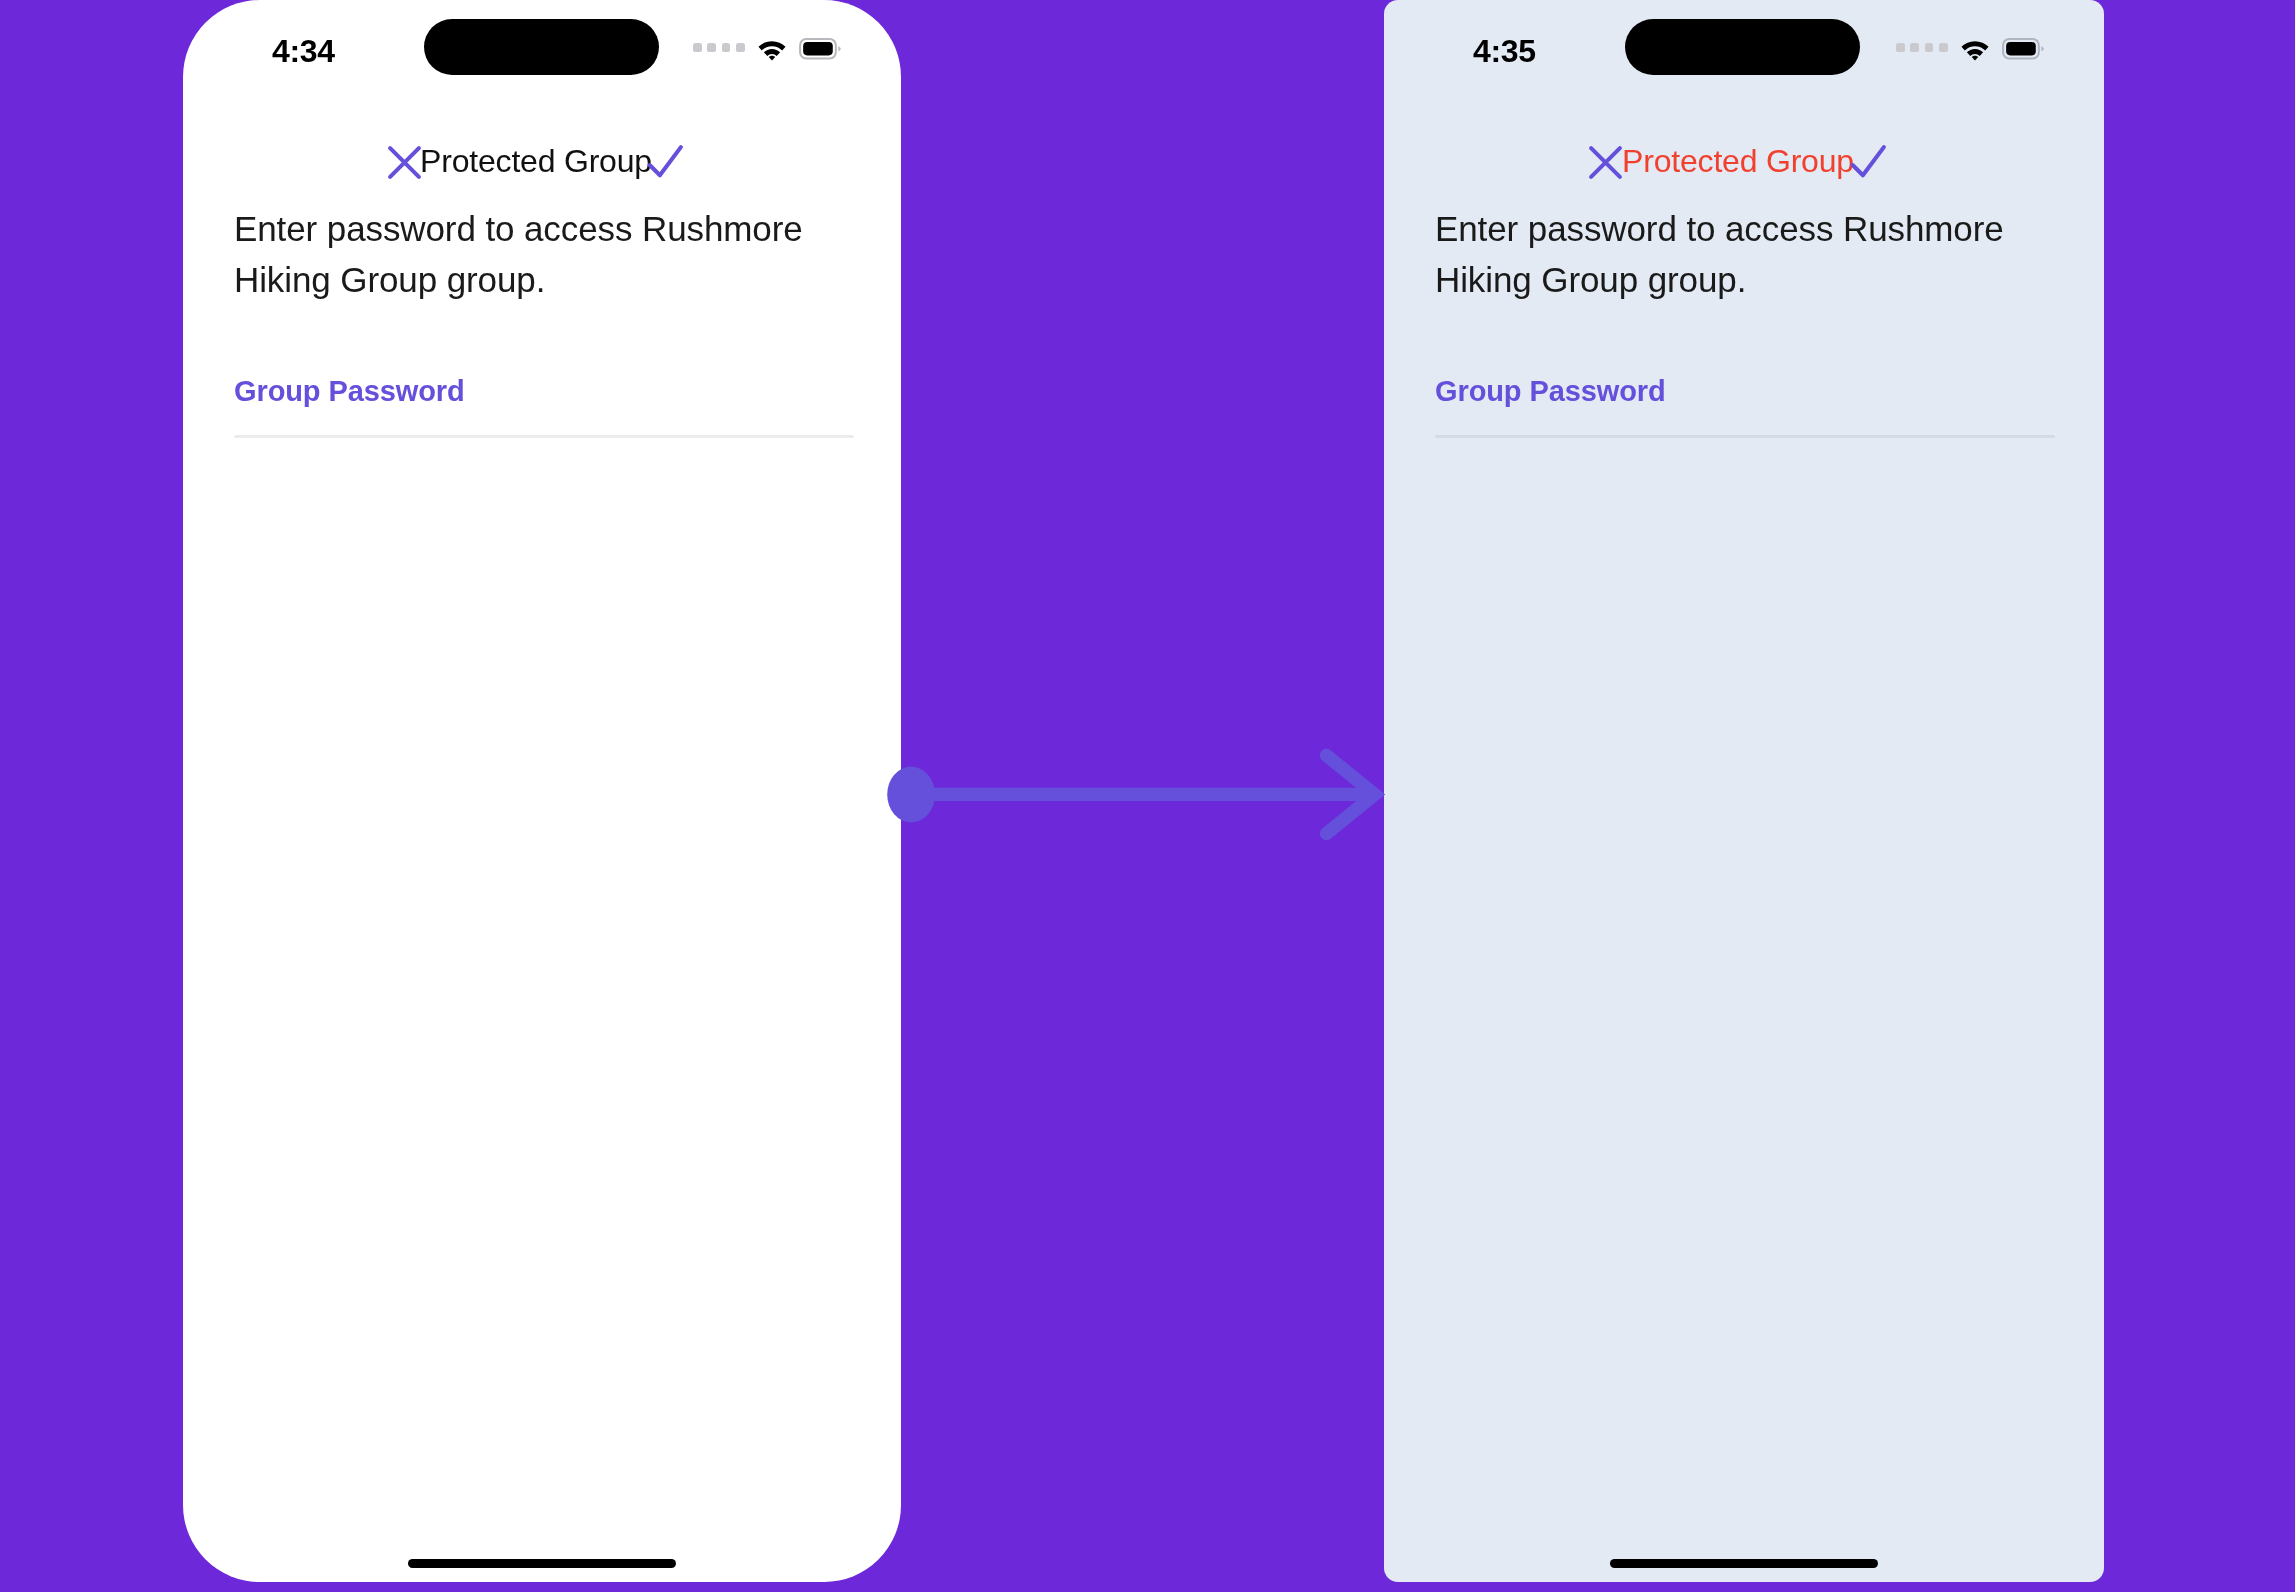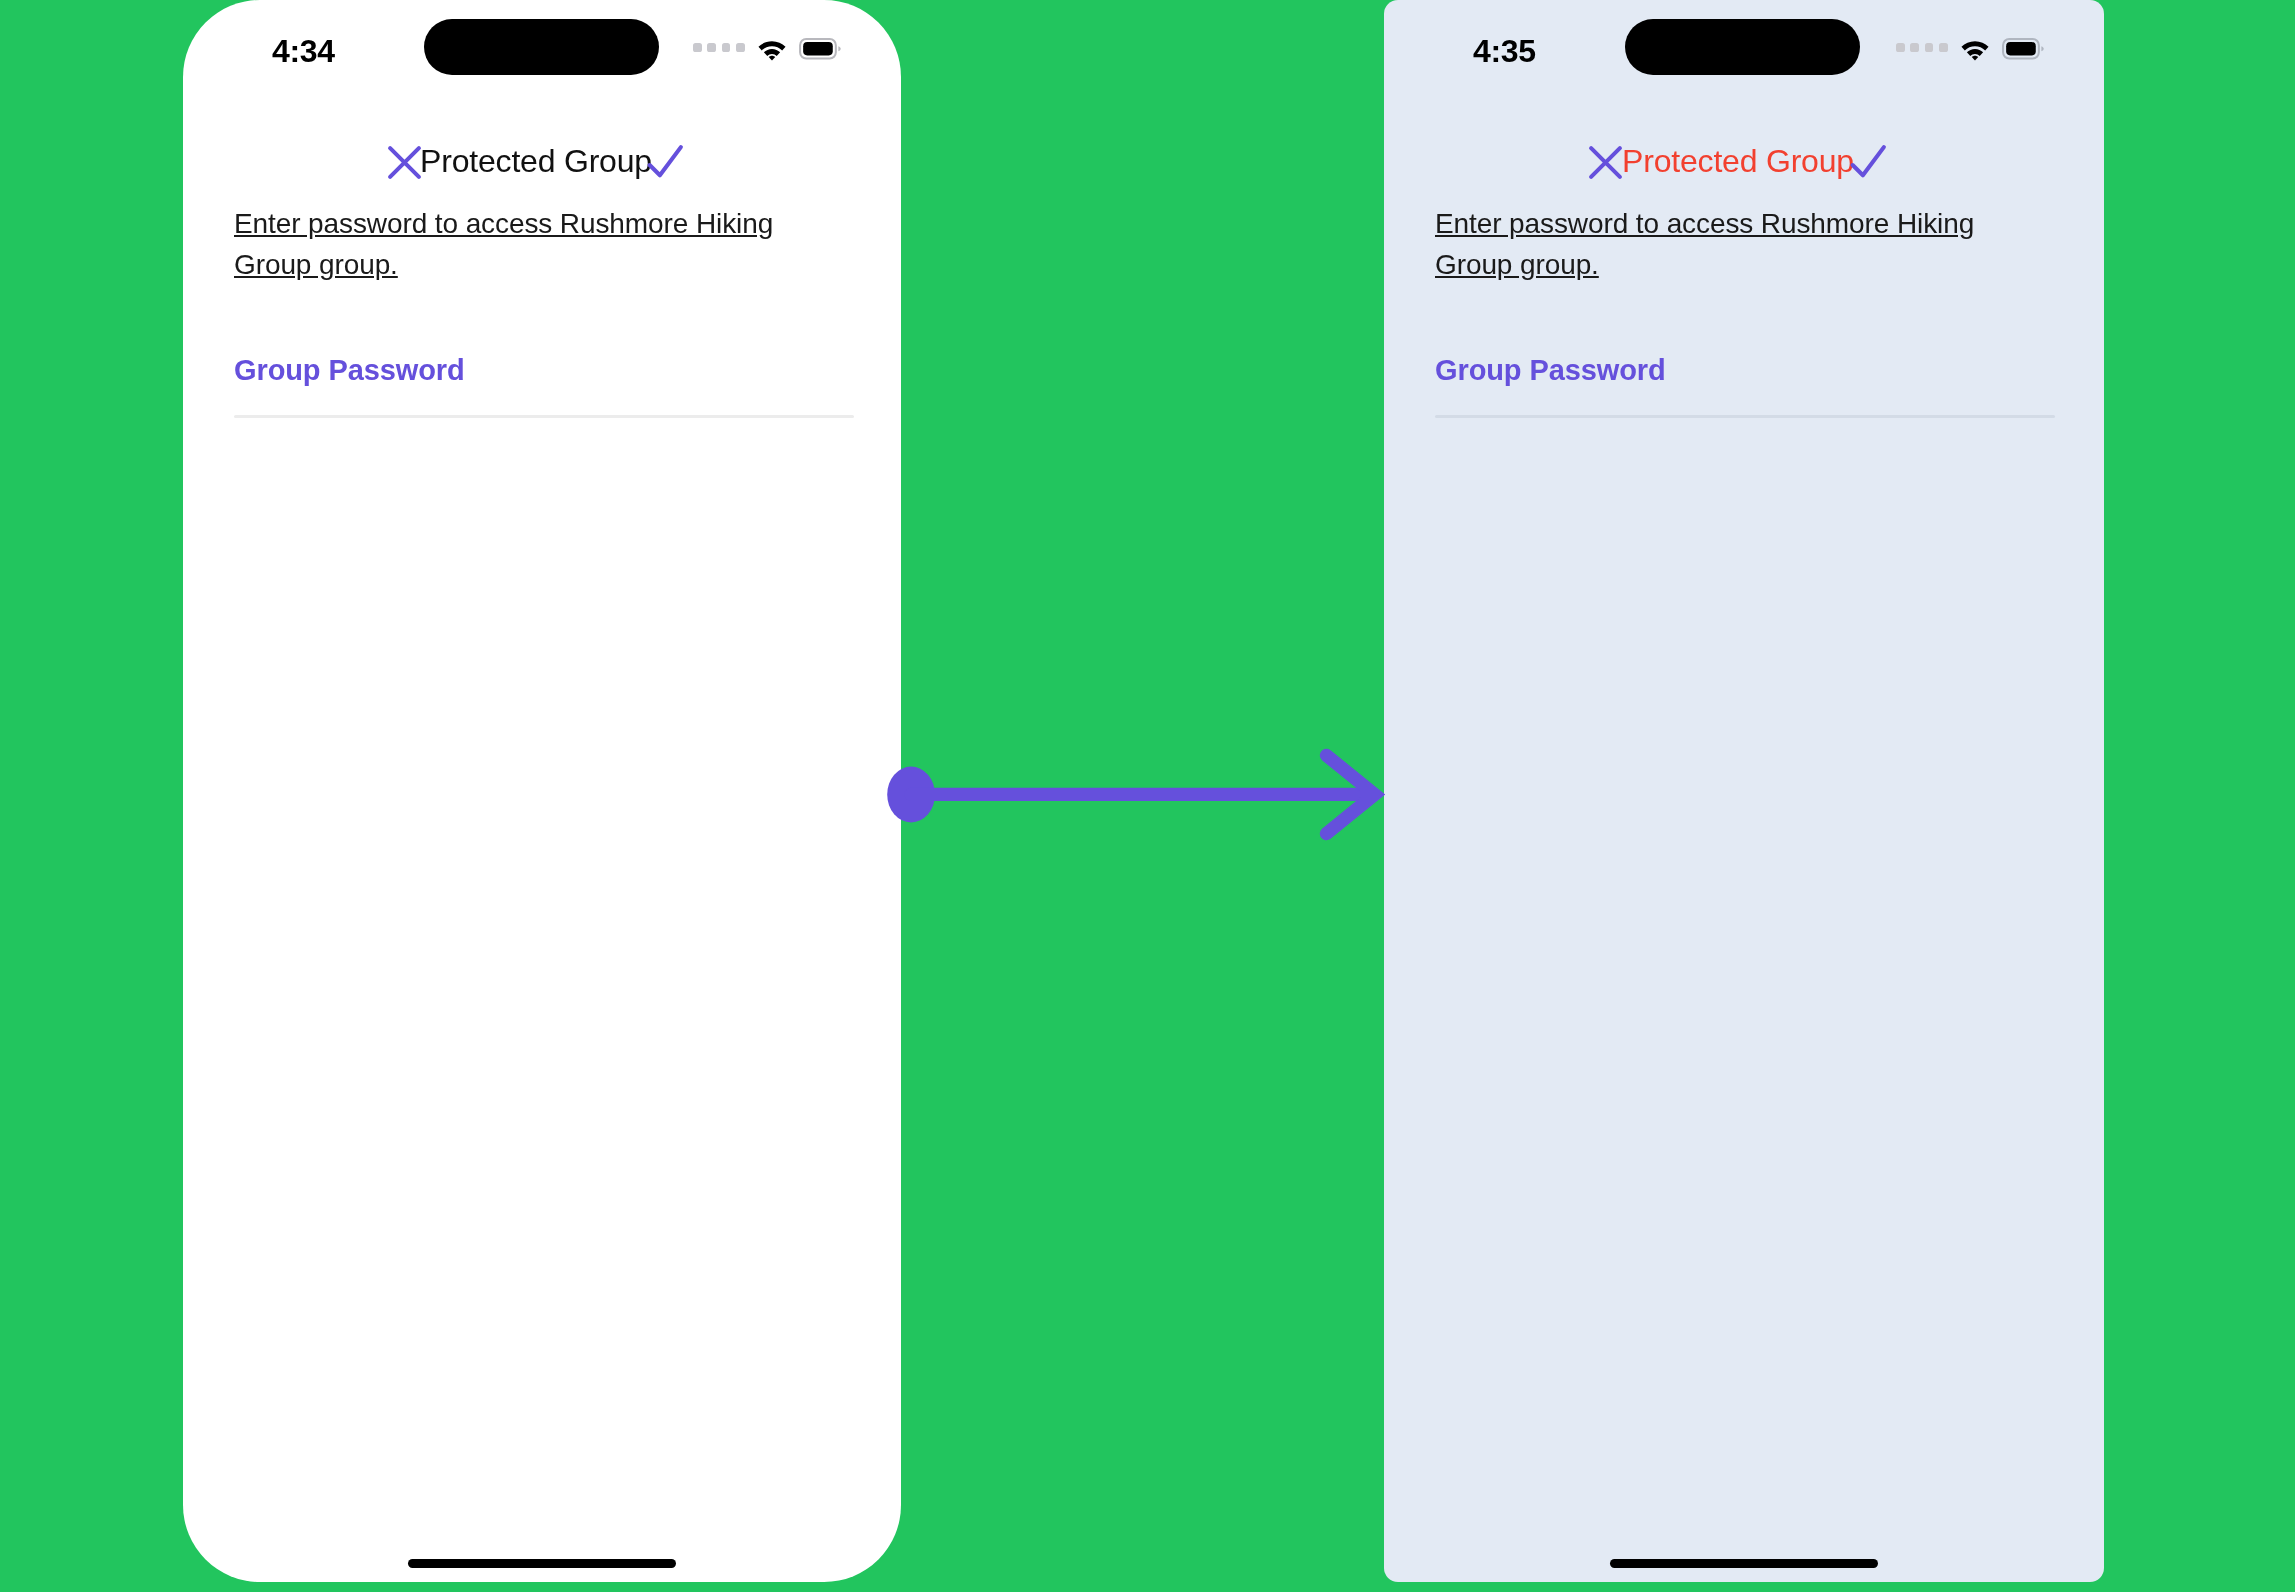--- a/index.html
+++ b/index.html
@@ -12,21 +12,21 @@
     height: 1593px;
     position: relative;
     overflow: hidden;
     font-family: "Liberation Sans", sans-serif;
     -webkit-font-smoothing: antialiased;
   }
 
   .stage {
     position: absolute;
     inset: 0;
-    background: #22c55e;
+    background: #6d28d9;
   }
 
   
   .phone {
     position: absolute;
     top: 0;
     height: 1582px;
     border-radius: 77px;
     overflow: hidden;
   }
@@ -124,26 +124,25 @@
   .title-error  { color: #F2402F; }
 
   
   .content {
     position: absolute;
     top: 204px;
     left: 51px;
     right: 51px;
   }
   .body-text {
-    font-size: 28px;
+    font-size: 35px;
     line-height: 1.45;
     color: #1A1A1A;
     letter-spacing: -0.1px;
     max-width: 628px;
-    text-decoration: underline;
   }
   .field-block {
     margin-top: 70px;
   }
   .field-label {
     font-size: 29px;
     color: #6550DC;
     letter-spacing: -0.1px;
     line-height: 1.1;
     font-weight: bold;

